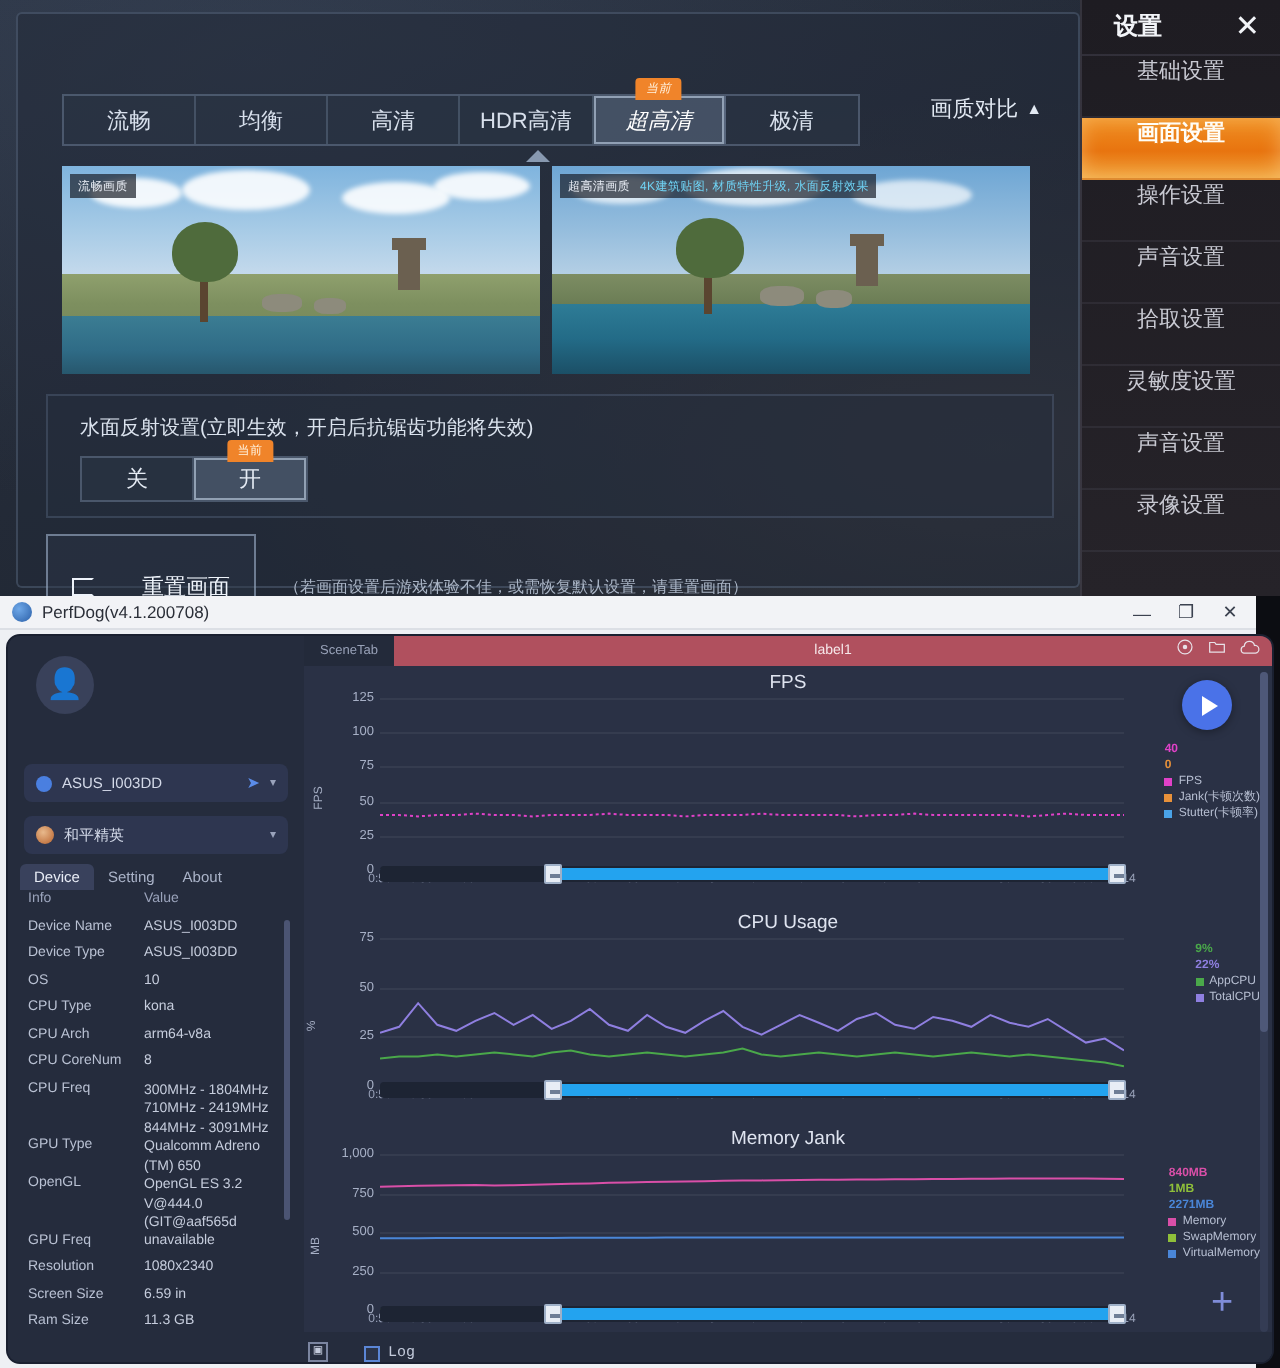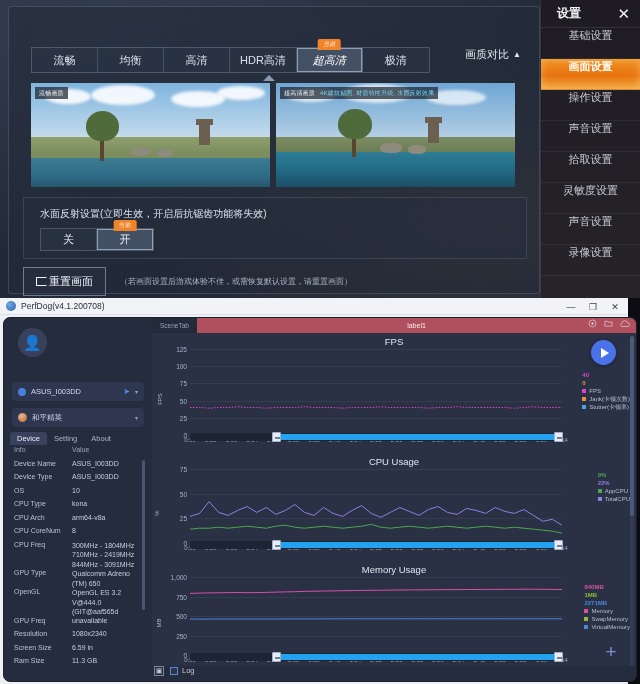--- a/index.html
+++ b/index.html
@@ -124,22 +124,22 @@
   .wr-tab {
     display:flex; align-items:center; justify-content:center;
     width:56px; height:100%; color:#e6ecf5; font-size:11px; position:relative;
     border-right:1px solid rgba(140,160,190,.28);
   }
   .wr-tab:last-child{ border-right:none; }
   .wr-tab.sel { background: rgba(150,170,200,.26); box-shadow: inset 0 0 0 1px rgba(210,225,245,.55); }
 
   .reset-row { position:absolute; left:14px; top:260px; display:flex; align-items:center; gap:14px; }
   .reset-btn {
-    display:flex; align-items:center; gap:2px;
-    border:1px solid rgba(170,190,215,.55); padding:6px 12px;
+    display:flex; align-items:center; gap:24px;
+    border:1px solid rgba(170,190,215,.55); padding:18px 12px;
     color:#eef3fa; font-size:11px; white-space:nowrap;
     background: rgba(45,55,72,.4);
   }
   .reset-glyph { width:11px; height:9px; border:1.5px solid #eef3fa; border-right-color:transparent; }
   .reset-note { color:#aab5c6; font-size:8px; white-space:nowrap; }
 
   
   .gs-side {
     position:absolute; right:0; top:0; width:100px; height:298px;
     background: linear-gradient(180deg,#1e1c22 0%, #262329 100%);
@@ -312,21 +312,21 @@
     position:absolute; right:2px; top:18px; width:4px; height:330px;
     background:#343c54; border-radius:2px;
   }
   .vscroll::after{
     content:""; position:absolute; left:0; top:0; width:4px; height:180px;
     background:#4e5878; border-radius:2px;
   }
 
   .pd-footer {
     position:absolute; left:0; bottom:0; width:100%; height:15px;
-    background:#252c3d; display:flex; align-items:flex-start; gap:6px; padding-left:150px;
+    background:#252c3d; display:flex; align-items:flex-end; gap:18px; padding-left:150px;font-family:Liberation Mono, monospace;
   }
   .mini-btn {
     width:10px; height:10px; border:1px solid #7b85a0; color:#c3cadb;
     font-size:7px; line-height:8px; text-align:center;
   }
   .log-chk { display:flex; align-items:center; gap:4px; }
   .chk-box { width:8px; height:8px; border:1px solid #5b86d6; background:#2b3449; }
   .log-lbl { color:#c3cadb; font-size:7.5px; }
   .left-scroll-caret { position:absolute; left:132px; bottom:3px; color:#8690a8; font-size:6px; }
 </style>
@@ -711,21 +711,21 @@
             </div>
         </div>
         <div class="slider" style="top:88px">
           <div class="slider-fill" style="left: 23%; right: 1%;"></div>
           <div class="slider-h left" style="left: calc(23% - 4px);"></div>
           <div class="slider-h right" style="left: calc(99% - 4px);"></div>
         </div>
       </div>
 
       <div class="chart" style="height:112px">
-        <div class="chart-title">Memory Usage</div>
+        <div class="chart-title">Memory Jank</div>
         <div class="plot" style="height:92px">
           <div class="yaxis-label">MB</div>
           <div class="plot-inner">
             <div class="yticks">
                 <div class="ytick" style="top: 100%;">0</div>
                 <div class="ytick" style="top: 75%;">250</div>
                 <div class="ytick" style="top: 50%;">500</div>
                 <div class="ytick" style="top: 25%;">750</div>
                 <div class="ytick" style="top: 0%;">1,000</div>
               </div>

